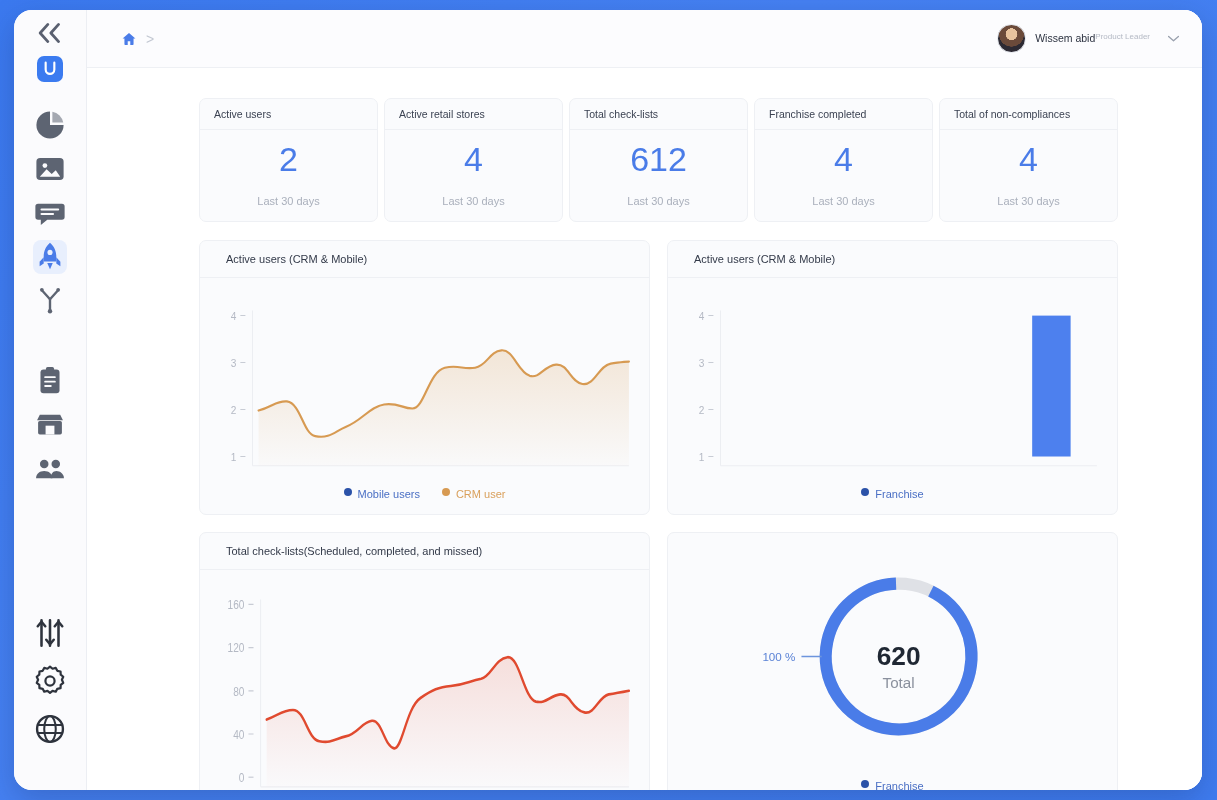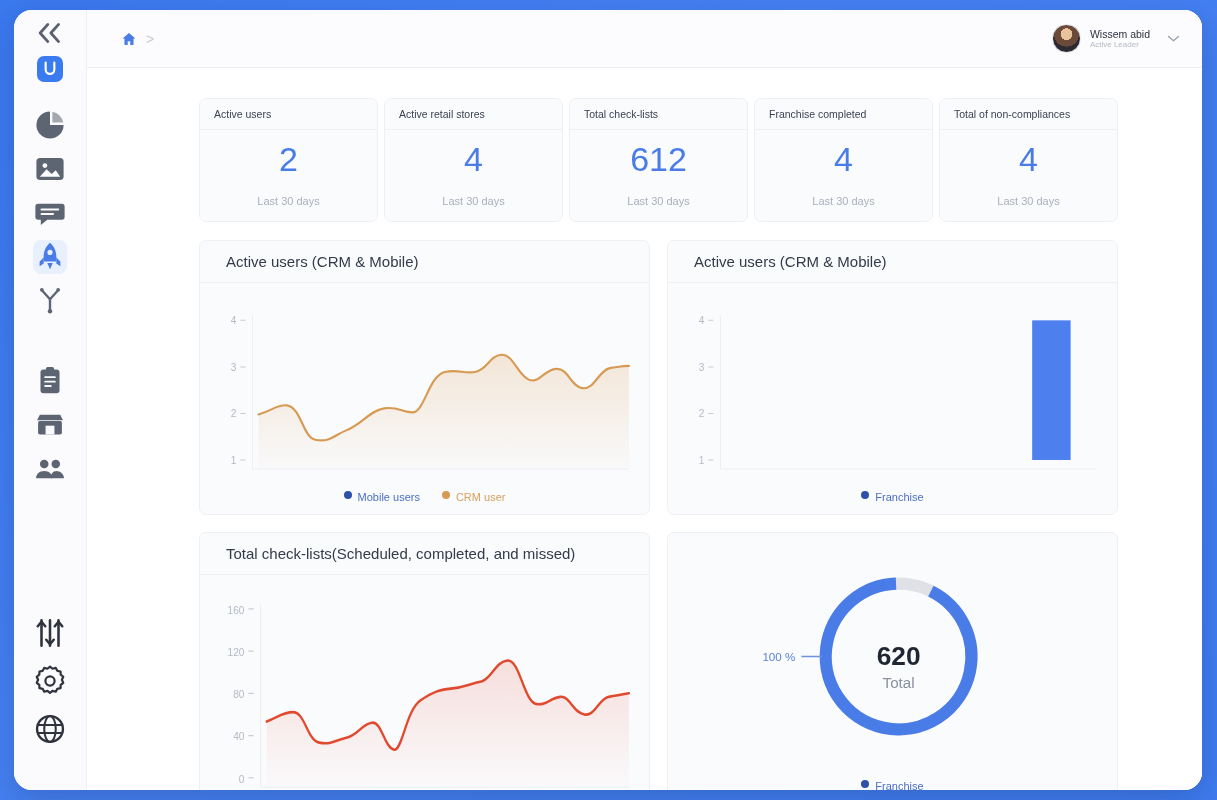--- a/index.html
+++ b/index.html
@@ -66,21 +66,21 @@
   .breadcrumb { display: flex; align-items: center; gap: 9px; }
   .crumb-sep { color: #c3c8d2; font-size: 14px; }
   .topbar-spacer { flex: 1 1 auto; }
   .user-box { display: flex; align-items: center; gap: 9px; cursor: pointer; }
   .avatar {
     width: 29px; height: 29px; border-radius: 50%;
     background: radial-gradient(circle at 50% 34%, #e8c39e 0 26%, #6b4a3a 27% 55%, #2d2a33 56% 100%);
     border: 1px solid #e3e6ec;
     overflow: hidden;
   }
-  .user-text { display: flex; flex-direction: column; line-height: 1.15; }
+  .user-text { display: flex; flex-direction: row; line-height: 1.15; }
   .user-name { font-size: 10.5px; color: #2c3240; }
   .user-role { font-size: 8px; color: #b4b9c4; }
   .chev { color: #9aa1ae; font-size: 11px; margin-left: 8px; }
   
   .content {
     flex: 1 1 auto; overflow: hidden;
     padding: 30px 84px 0 112px;
     background: #ffffff;
   }
   
@@ -110,21 +110,21 @@
     background: #fafbfd;
     border: 1px solid #eef0f4;
     border-radius: 7px;
     overflow: hidden;
     height: 275px;
     display: flex; flex-direction: column;
   }
   .chart-head {
     padding: 12px 26px;
     border-bottom: 1px solid #eef0f4;
-    font-size: 15px; color: #333a49;
+    font-size: 11px; color: #333a49;
   }
   .chart-body { flex: 1 1 auto; position: relative; padding: 8px 14px 0 10px; }
   .chart-legend {
     display: flex; align-items: center; justify-content: center; gap: 22px;
     padding: 8px 0 14px;
     font-size: 11px;
   }
   .legend-item { display: flex; gap: 6px; }
   .legend-dot { width: 8px; height: 8px; border-radius: 50%; display: inline-block; }
   svg { display: block; width: 100%; height: 100%; }
@@ -256,21 +256,21 @@
               <path d="M10 2.4 L18 9.3 h-2.3 v7.2 a1 1 0 0 1 -1 1 h-3.1 v-4.6 h-3.2 v4.6 H5.3 a1 1 0 0 1 -1 -1 V9.3 H2 Z" fill="#4a7ce8"></path>
             </svg>
           </span>
           <span class="crumb-sep">&gt;</span>
         </div>
         <div class="topbar-spacer"></div>
         <div class="user-box">
           <div class="avatar"></div>
           <div class="user-text">
             <span class="user-name">Wissem abid</span>
-            <span class="user-role">Active Leader</span>
+            <span class="user-role">Product Leader</span>
           </div>
           <span class="chev">
             <svg width="13" height="9" viewBox="0 0 13 9">
                 <path d="M1.6 2.4 L6.5 6.8 L11.4 2.4" fill="none" stroke="#9aa1ae" stroke-width="1.3" stroke-linecap="round" stroke-linejoin="round"></path>
               </svg>
           </span>
         </div>
       </header>
 
       <div class="content">

